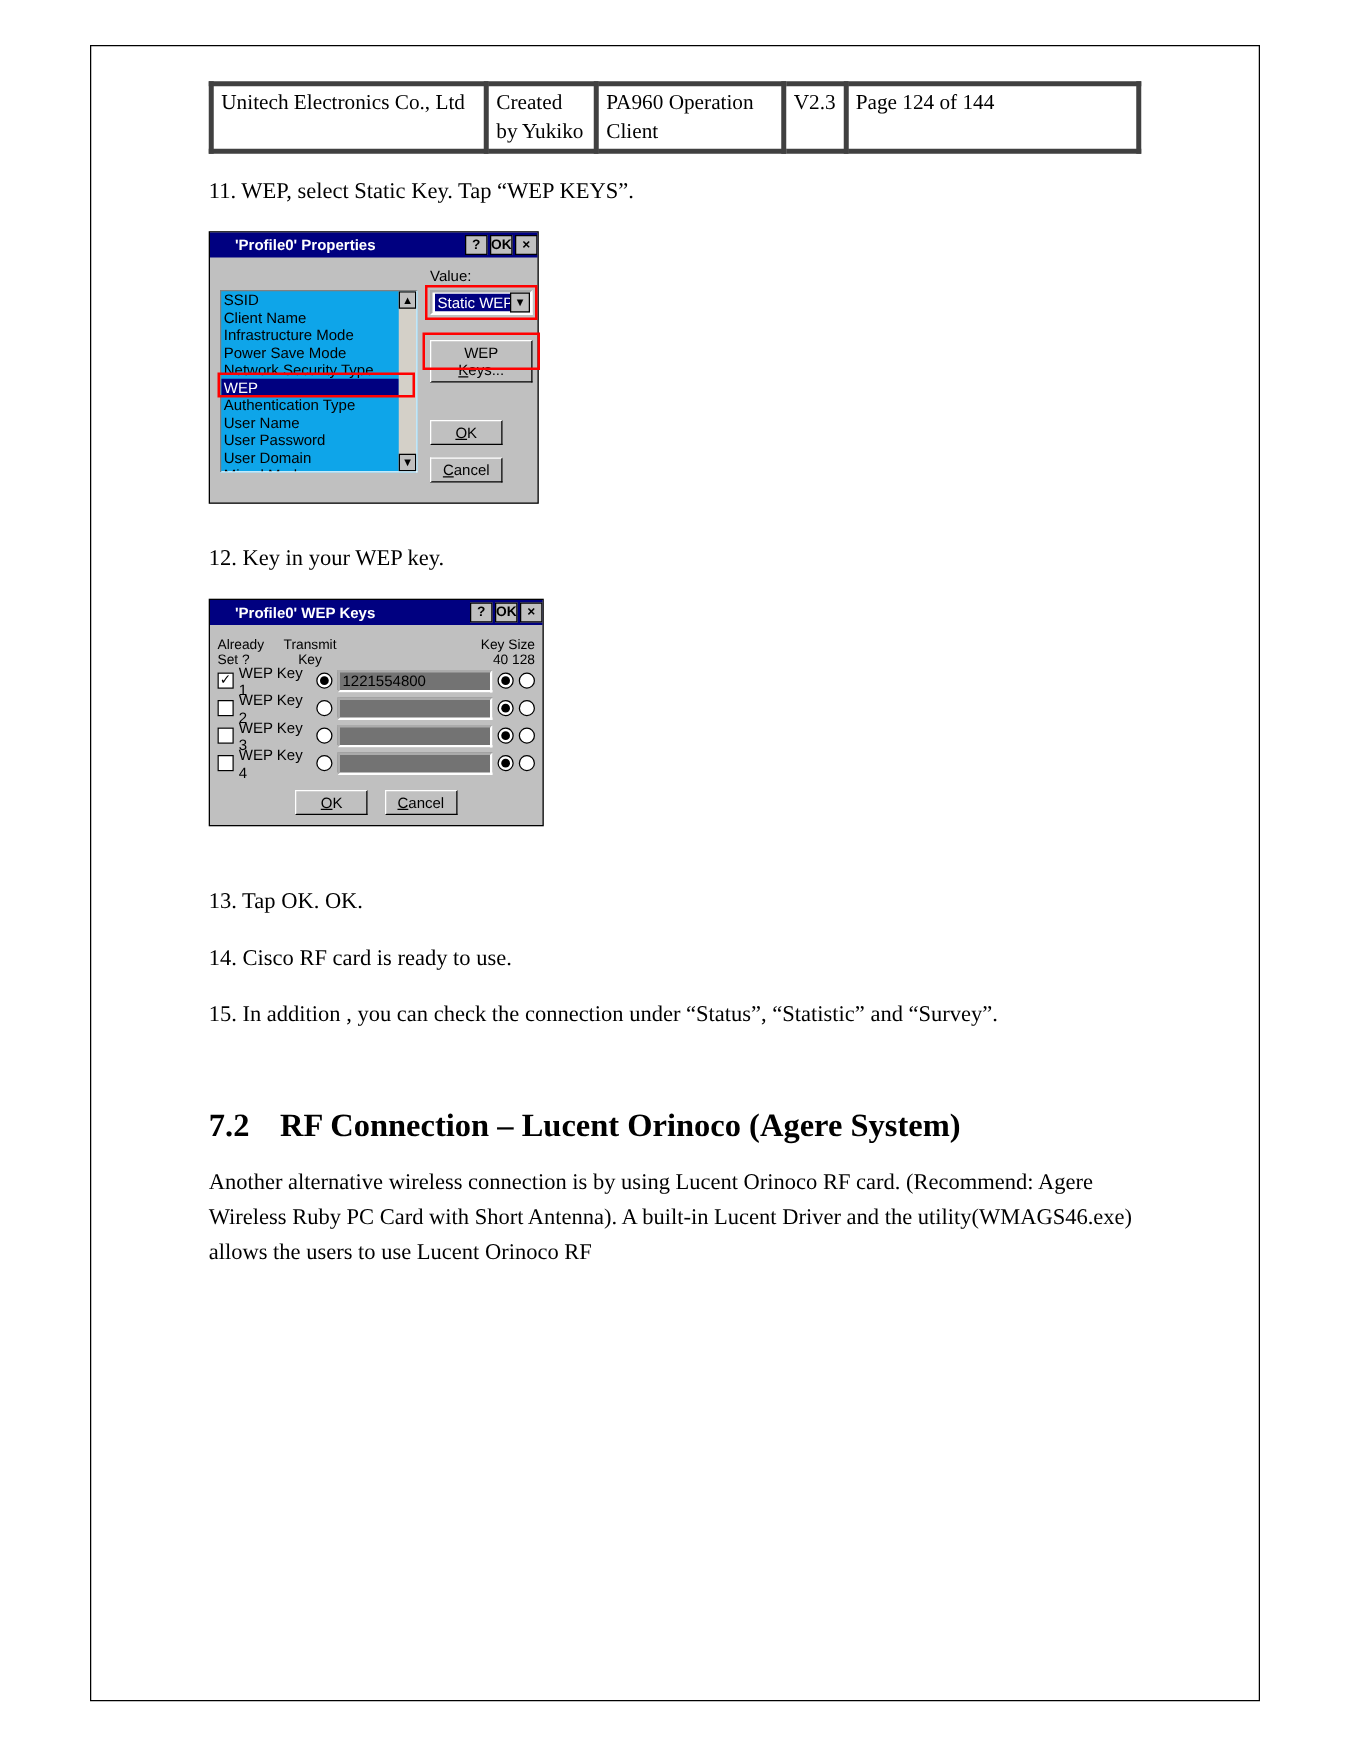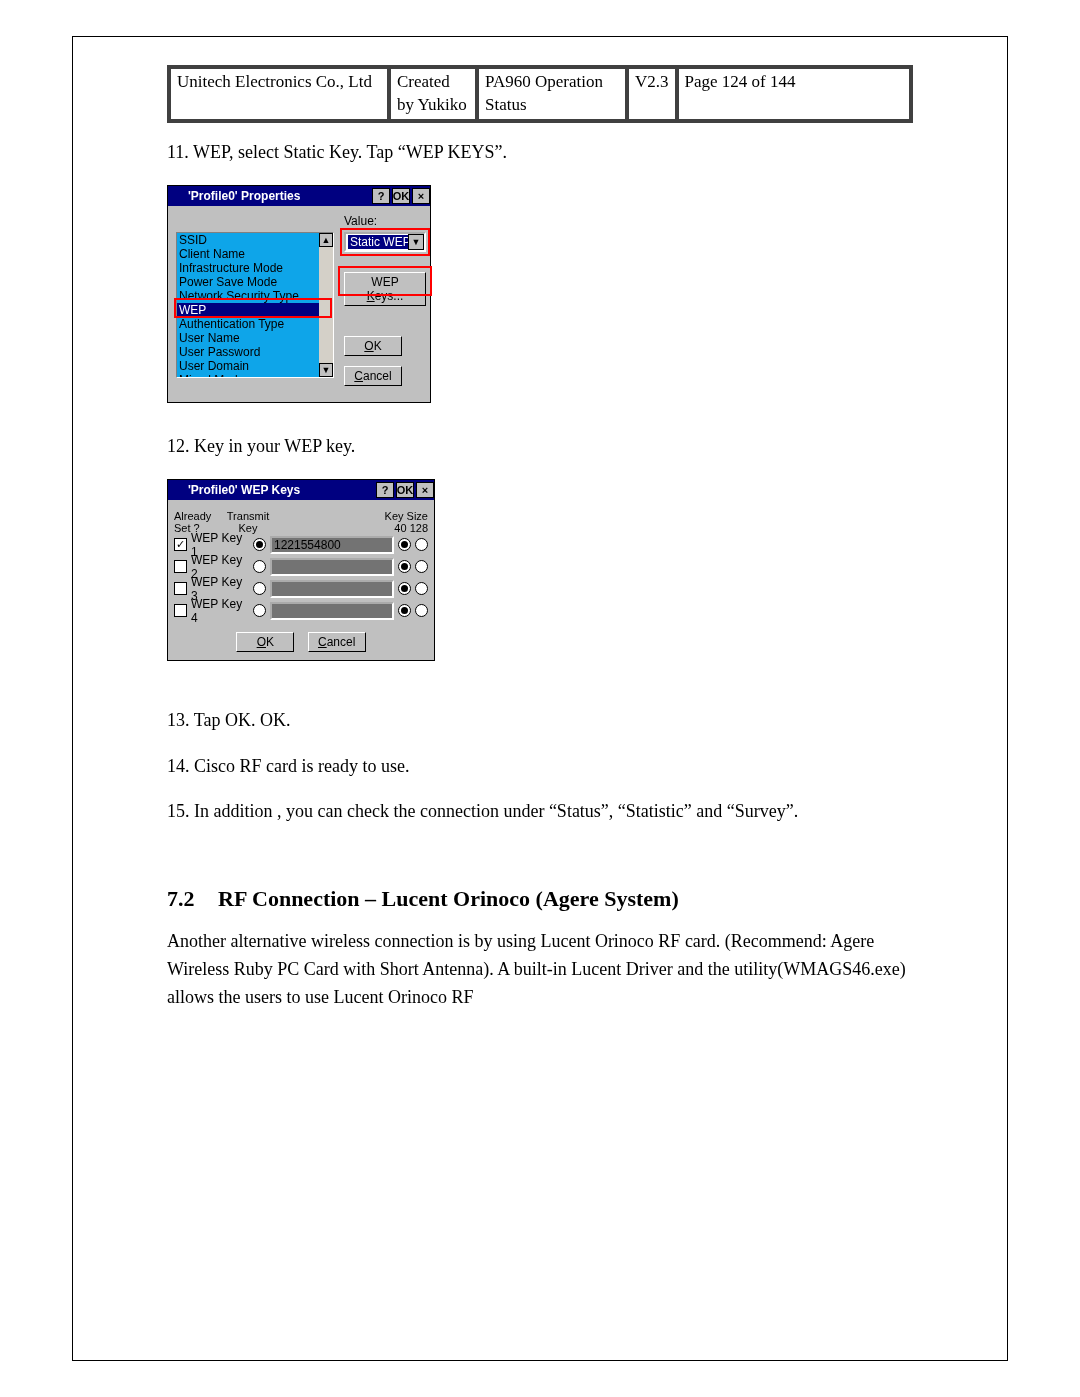--- a/index.html
+++ b/index.html
@@ -39,21 +39,21 @@
   .hdr td.c2 { width: 88px; }
   .hdr td.c3 { width: 150px; }
   .hdr td.c4 { width: 42px; }
 
   p.body {
     margin: 8px 0 18px 0;
     line-height: 1.55;
   }
 
   h2.section {
-    font-size: 22px;
+    font-size: 26px;
     font-weight: bold;
     margin: 60px 0 16px 0;
   }
   h2.section .num { display: inline-block; margin-right: 18px; }
 
   
   .wince {
     font-family: Tahoma, Arial, sans-serif;
     font-size: 12px;
     color: #000;
@@ -182,21 +182,21 @@
     <table class="hdr">
       <tbody>
           <tr>
         <td class="c1">Unitech Electronics Co., Ltd</td>
         <td class="c2">
           <span>Created</span><br>
           <span>by Yukiko</span>
         </td>
         <td class="c3">
           <span>PA960 Operation</span><br>
-          <span>Status</span>
+          <span>Client</span>
         </td>
         <td class="c4">V2.3</td>
         <td>Page 124 of 144</td>
       </tr>
     </tbody>
       </table>
 
     <p class="body">11. WEP, select Static Key. Tap “WEP KEYS”.</p>
 
     

